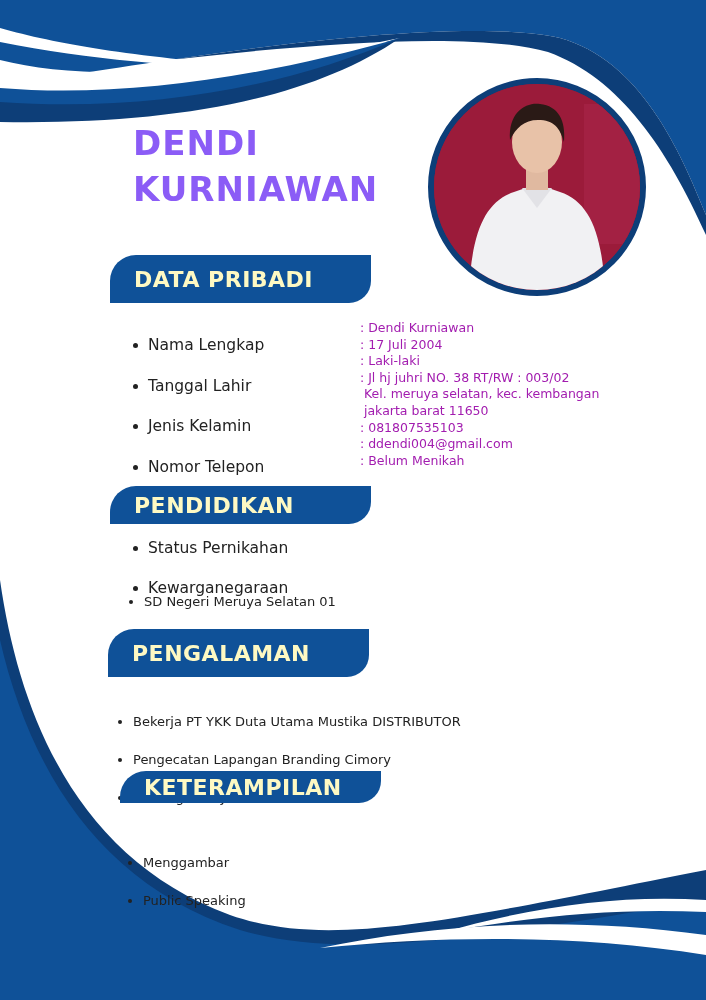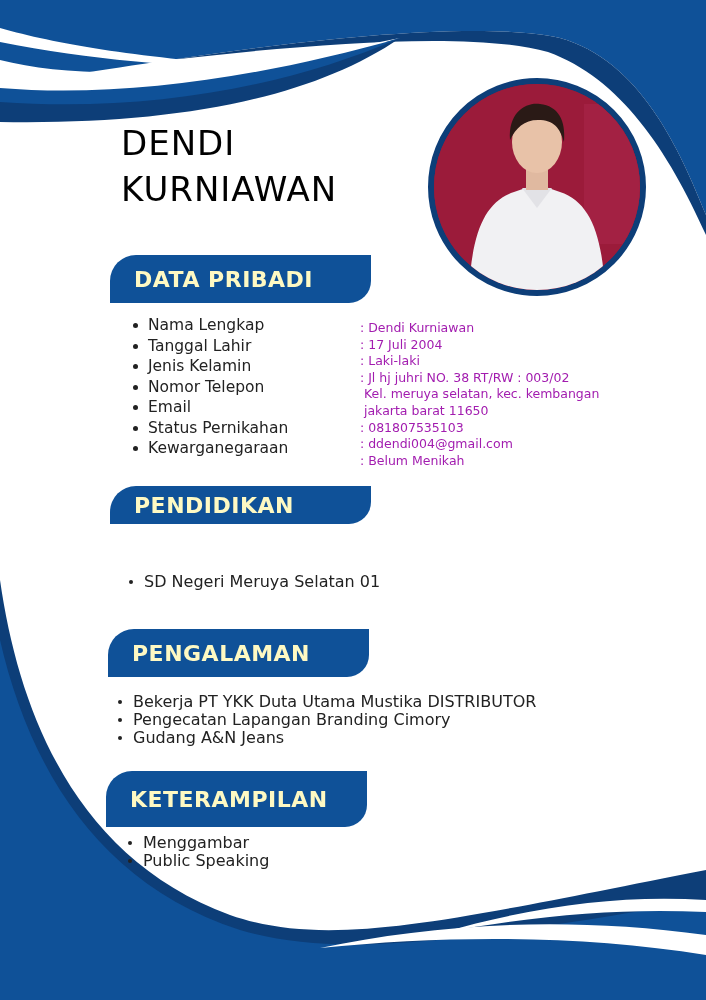--- a/index.html
+++ b/index.html
@@ -1,30 +1,30 @@
 <!DOCTYPE html>
 <html><head>
 <meta charset="utf-8">
 <style>
   html, body { margin:0; padding:0; }
   body { width:706px; height:1000px; position:relative; overflow:hidden; background:#ffffff; font-family:"DejaVu Sans", sans-serif; }
   .bg-svg { position:absolute; left:0; top:0; width:706px; height:1000px; }
-  .name { position:absolute; left:121px; top:120px; margin:0; color:#000000; font-family:"DejaVu Sans", sans-serif; font-weight:normal; font-size:34px; line-height:46px; letter-spacing:1px; }
+  .name { position:absolute; left:133px; top:120px; margin:0; color:#8b5cf6; font-family:"DejaVu Sans", sans-serif; font-weight:bold; font-size:34px; line-height:46px; letter-spacing:1px; }
   .photo { position:absolute; left:428px; top:78px; width:218px; height:218px; border-radius:50%; border:6px solid #0d3e78; overflow:hidden; background:#9b1b3a; box-sizing:border-box; }
   .photo svg { width:100%; height:100%; display:block; }
   .section-pill { position:absolute; background:#0f5198; color:#fef9c3; font-weight:bold; font-size:22px; letter-spacing:0.5px; border-radius:26px 0 22px 0; box-sizing:border-box; padding-left:24px; display:flex; align-items:center; }
   .section-pill span { position:relative; }
   .list { position:absolute; margin:0; padding:0; list-style:none; color:#222; }
-  .list li { position:relative; padding-left:16px; }
+  .list li { position:relative; padding-left:16px;margin-top:20px; }
   .list li::before { content:""; position:absolute; left:1px; width:5px; height:5px; border-radius:50%; background:#222; }
   .labels { left:132px; top:315px; font-size:15.5px; line-height:20.5px; }
   .labels li::before { top:8px; }
   .values { position:absolute; left:352px; top:312px; font-size:12.5px; line-height:16.6px; color:#a21caf; margin:8px; padding:0; list-style:none; }
   .values li { white-space:pre; }
-  .small-list { font-size:16px; line-height:18px; }
+  .small-list { font-size:13px; line-height:18px; }
   .small-list li::before { top:7px; width:4px; height:4px; }
 </style>
 </head>
 <body>
 
 <svg class="bg-svg" viewBox="0 0 706 1000" preserveAspectRatio="none">
 
   <path d="M0,0 L706,0 L706,215 C680,150 640,60 560,38 C480,20 300,40 170,60 C100,70 40,80 0,85 Z" fill="#0f5198"></path>
 
   <path d="M706,215 C680,150 640,60 560,38 C480,20 300,40 170,60 C300,45 470,30 548,52 C620,78 668,150 706,235 Z" fill="#0d3e78"></path>
@@ -100,19 +100,19 @@
 
 <div class="section-pill" style="left:108px; top:629px; width:261px; height:48px;">
   <span>PENGALAMAN</span>
 </div>
 <ul class="list small-list" style="left:117px; top:693px;">
   <li>Bekerja PT YKK Duta Utama Mustika DISTRIBUTOR</li>
   <li>Pengecatan Lapangan Branding Cimory</li>
   <li>Gudang A&amp;N Jeans</li>
 </ul>
 
-<div class="section-pill" style="left:106px; top:771px; width:261px; height:56px;text-align:center;">
+<div class="section-pill" style="left:120px; top:771px; width:261px; height:32px;text-align:center;">
   <span>KETERAMPILAN</span>
 </div>
 <ul class="list small-list" style="left:127px; top:834px;">
   <li>Menggambar</li>
   <li>Public Speaking</li>
 </ul>
 
 </body></html>

